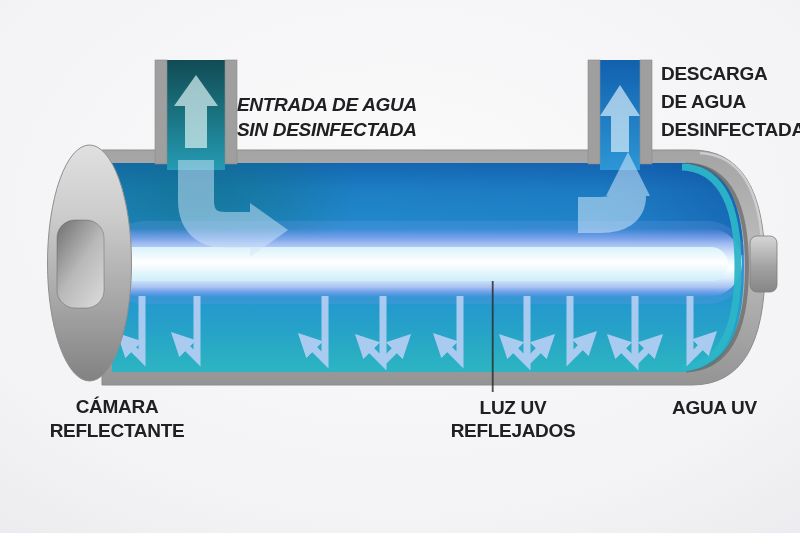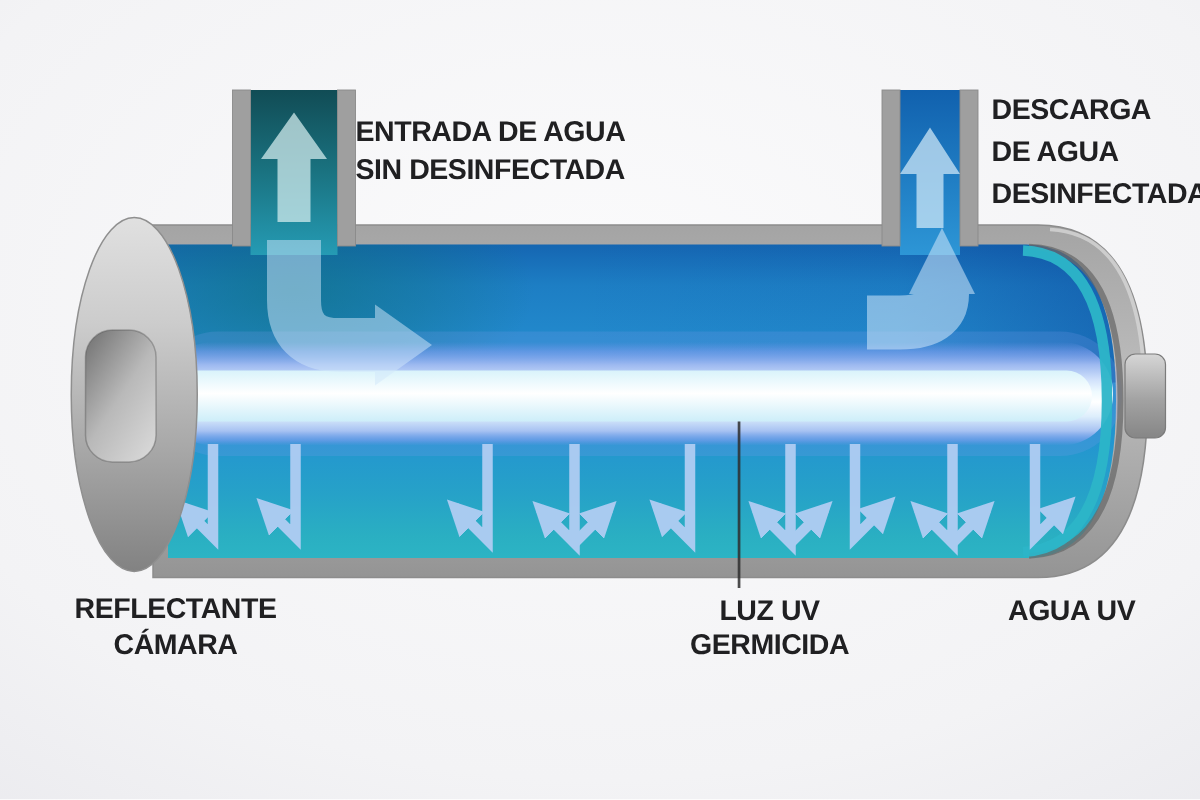--- a/index.html
+++ b/index.html
@@ -7,21 +7,21 @@
     position:relative;width:800px;height:533px;overflow:hidden;
     font-family:"Liberation Sans", sans-serif;
   }
   .canvas svg{position:absolute;left:0;top:0;}
   .lbl{
     position:absolute;
     font-weight:700;font-size:19px;line-height:25px;
     letter-spacing:-0.3px;color:#202022;white-space:nowrap;
   }
   .lbl span{display:block;}
-  .lbl-inlet{left:237px;top:76px;}
+  .lbl-inlet{left:237px;top:92px;font-style:italic;}
   .lbl-outlet{left:661px;top:60px;line-height:28px;}
   .lbl-chamber{left:37px;top:395px;width:160px;text-align:center;line-height:24px;}
   .lbl-lamp{left:438px;top:396px;width:150px;text-align:center;line-height:23px;}
   .lbl-reflected{left:672px;top:396px;line-height:24px;}
 </style>
 </head>
 <body>
 
 <div class="canvas">
 
@@ -177,26 +177,26 @@
   <span>SIN DESINFECTADA</span>
 </div>
 
 <div class="lbl lbl-outlet">
   <span>DESCARGA</span>
   <span>DE AGUA</span>
   <span>DESINFECTADA</span>
 </div>
 
 <div class="lbl lbl-chamber">
+  <span>CÁMARA</span>
   <span>REFLECTANTE</span>
-  <span>CÁMARA</span>
 </div>
 
 <div class="lbl lbl-lamp">
   <span>LUZ UV</span>
-  <span>GERMICIDA</span>
+  <span>REFLEJADOS</span>
 </div>
 
 <div class="lbl lbl-reflected">
   <span>AGUA UV</span>
 </div>
 
 </div>
 
 </body></html>

